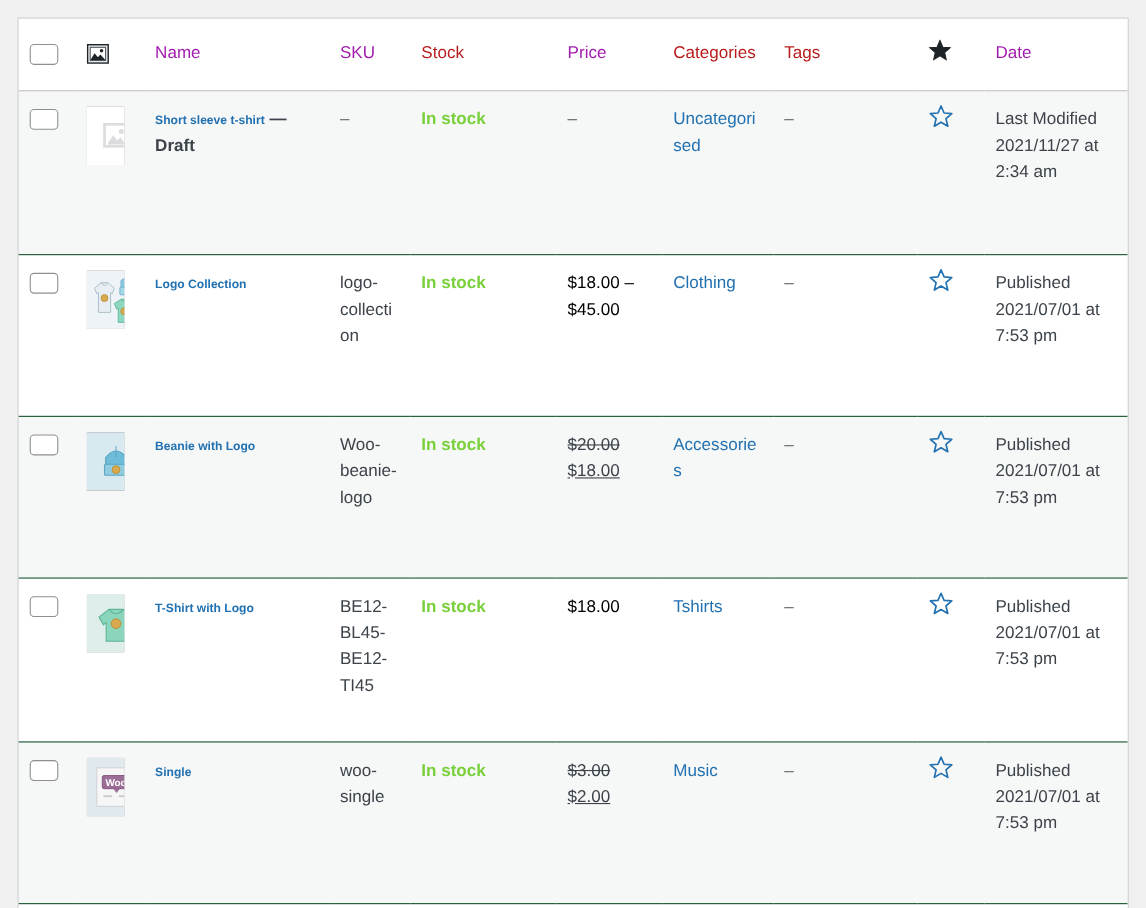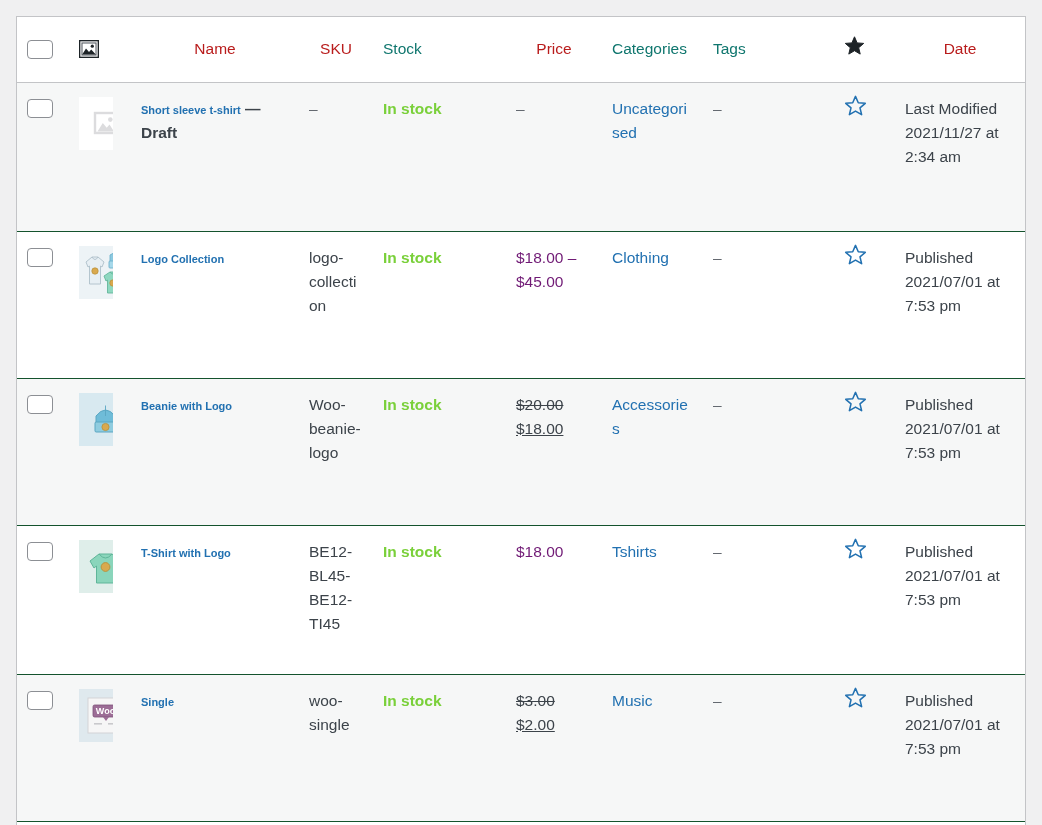--- a/index.html
+++ b/index.html
@@ -33,26 +33,26 @@
   thead th {
     background: #fff;
     border-bottom: 1px solid #c3c4c7;
     text-align: left;
     vertical-align: middle;
     padding: 10px 10px;
     height: 65px;
     box-sizing: border-box;
     font-weight: 400;
     font-size: 15.5px;
-    color: #0f766e;
+    color: #b91c1c;
     line-height: 1.35;
     overflow-wrap: break-word;
     word-break: break-word;
   }
-  thead th.link-head { color: #b91c1c; text-align: center; }
+  thead th.link-head { color: #a21caf; }
 
   
   col.c-cb   { width: 52px; }
   col.c-img  { width: 62px; }
   col.c-name { width: 168px; }
   col.c-sku  { width: 74px; }
   col.c-stock{ width: 133px; }
   col.c-price{ width: 96px; }
   col.c-cat  { width: 101px; }
   col.c-tags { width: 131px; }
@@ -135,21 +135,21 @@
   .price-del {
     color: #3c434a;
     text-decoration: line-through;
     display: block;
   }
   .price-ins {
     color: #3c434a;
     text-decoration: underline;
     display: block;
   }
-  .price-plain { color: #701a75; }
+  .price-plain { color: #000000; }
 
   .catlink {
     color: #2271b1;
     text-decoration: none;
     cursor: pointer;
   }
 
   .star-cell { padding-top: 12px; }
   .star-out { display:block; cursor:pointer; }
 

